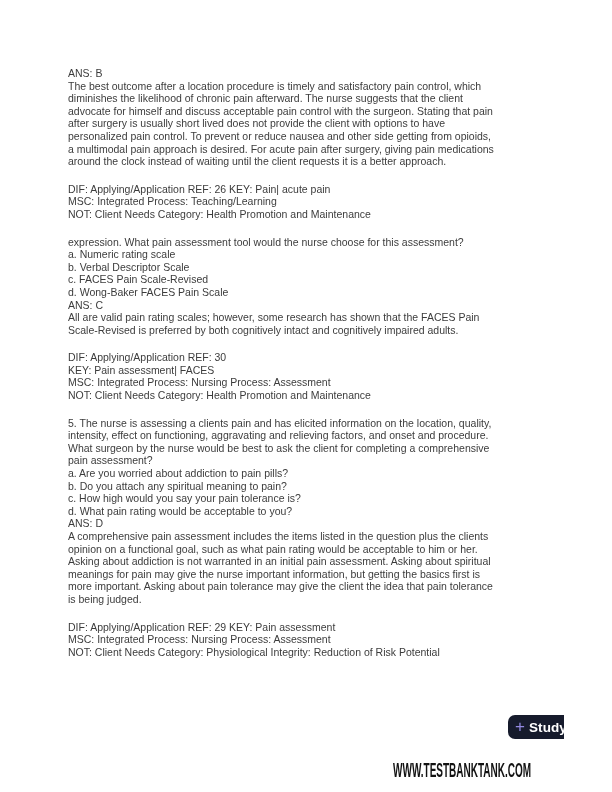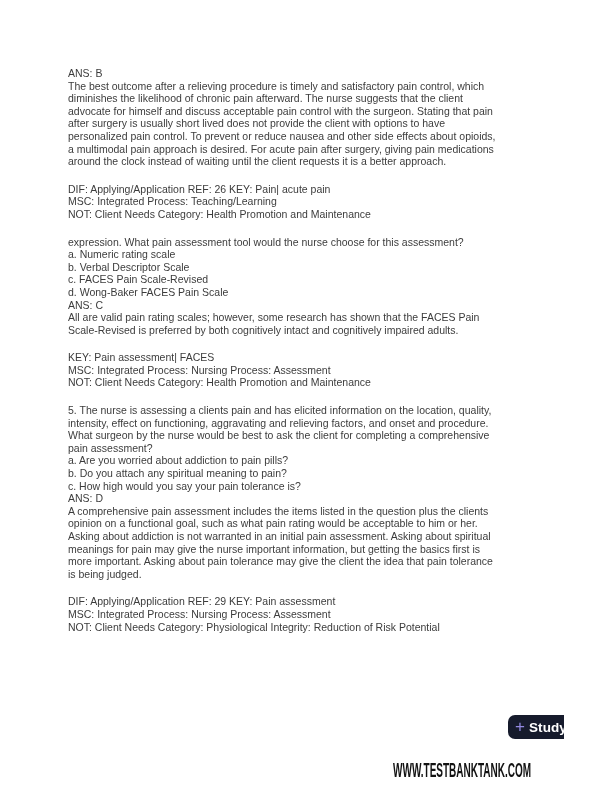--- a/index.html
+++ b/index.html
@@ -64,56 +64,58 @@
   }
 </style>
 </head>
 <body>
 
 <div class="page">
 
   <div class="doc" id="doc-blocks" style="color: rgb(60, 60, 60);">
       <div class="block">
         <div class="line">ANS: B</div>
-        <div class="line">The best outcome after a relieving procedure is timely and satisfactory pain control, which</div>
+        <div class="line">The best outcome after a location procedure is timely and satisfactory pain control, which</div>
         <div class="line">diminishes the likelihood of chronic pain afterward. The nurse suggests that the client</div>
         <div class="line">advocate for himself and discuss acceptable pain control with the surgeon. Stating that pain</div>
         <div class="line">after surgery is usually short lived does not provide the client with options to have</div>
-        <div class="line">personalized pain control. To prevent or reduce nausea and other side effects about opioids,</div>
+        <div class="line">personalized pain control. To prevent or reduce nausea and other side getting from opioids,</div>
         <div class="line">a multimodal pain approach is desired. For acute pain after surgery, giving pain medications</div>
         <div class="line">around the clock instead of waiting until the client requests it is a better approach.</div>
       </div>
       <div class="block">
         <div class="line">DIF: Applying/Application REF: 26 KEY: Pain| acute pain</div>
         <div class="line">MSC: Integrated Process: Teaching/Learning</div>
         <div class="line">NOT: Client Needs Category: Health Promotion and Maintenance</div>
       </div>
       <div class="block">
         <div class="line">expression. What pain assessment tool would the nurse choose for this assessment?</div>
         <div class="line">a. Numeric rating scale</div>
         <div class="line">b. Verbal Descriptor Scale</div>
         <div class="line">c. FACES Pain Scale-Revised</div>
         <div class="line">d. Wong-Baker FACES Pain Scale</div>
         <div class="line">ANS: C</div>
         <div class="line">All are valid pain rating scales; however, some research has shown that the FACES Pain</div>
         <div class="line">Scale-Revised is preferred by both cognitively intact and cognitively impaired adults.</div>
       </div>
       <div class="block">
+        <div class="line">DIF: Applying/Application REF: 30</div>
         <div class="line">KEY: Pain assessment| FACES</div>
         <div class="line">MSC: Integrated Process: Nursing Process: Assessment</div>
         <div class="line">NOT: Client Needs Category: Health Promotion and Maintenance</div>
       </div>
       <div class="block">
         <div class="line">5. The nurse is assessing a clients pain and has elicited information on the location, quality,</div>
         <div class="line">intensity, effect on functioning, aggravating and relieving factors, and onset and procedure.</div>
         <div class="line">What surgeon by the nurse would be best to ask the client for completing a comprehensive</div>
         <div class="line">pain assessment?</div>
         <div class="line">a. Are you worried about addiction to pain pills?</div>
         <div class="line">b. Do you attach any spiritual meaning to pain?</div>
         <div class="line">c. How high would you say your pain tolerance is?</div>
+        <div class="line">d. What pain rating would be acceptable to you?</div>
         <div class="line">ANS: D</div>
         <div class="line">A comprehensive pain assessment includes the items listed in the question plus the clients</div>
         <div class="line">opinion on a functional goal, such as what pain rating would be acceptable to him or her.</div>
         <div class="line">Asking about addiction is not warranted in an initial pain assessment. Asking about spiritual</div>
         <div class="line">meanings for pain may give the nurse important information, but getting the basics first is</div>
         <div class="line">more important. Asking about pain tolerance may give the client the idea that pain tolerance</div>
         <div class="line">is being judged.</div>
       </div>
       <div class="block">
         <div class="line">DIF: Applying/Application REF: 29 KEY: Pain assessment</div>

